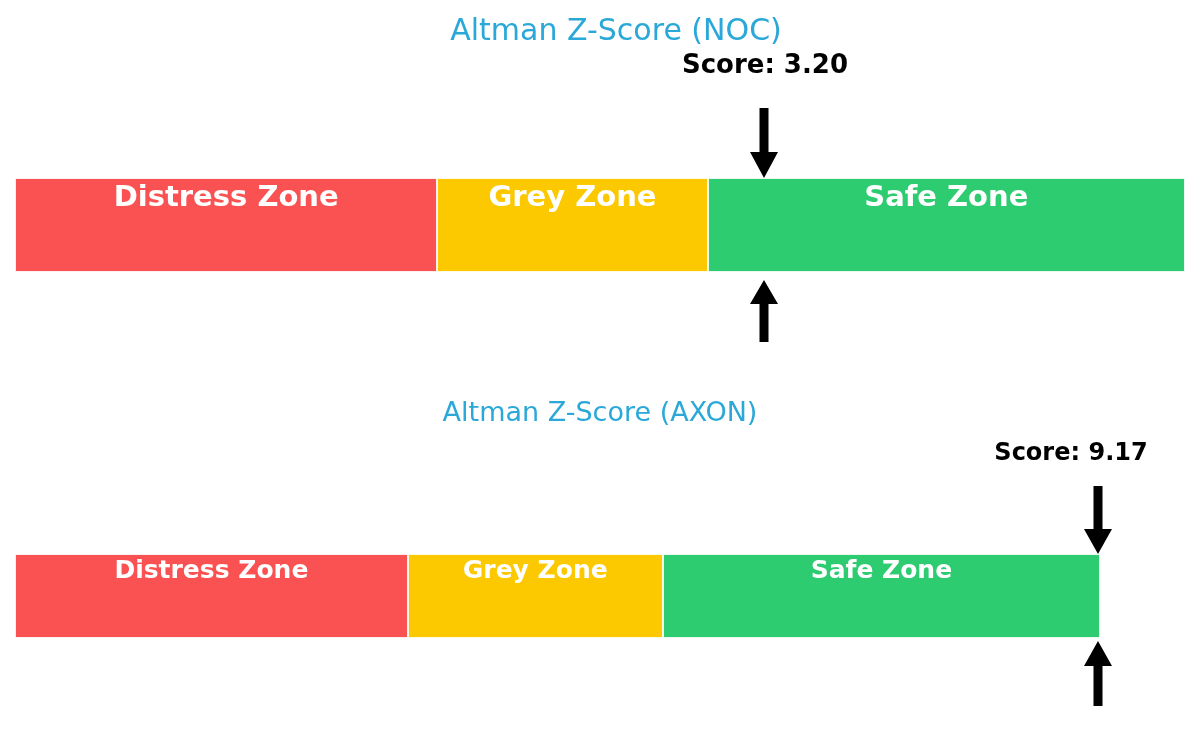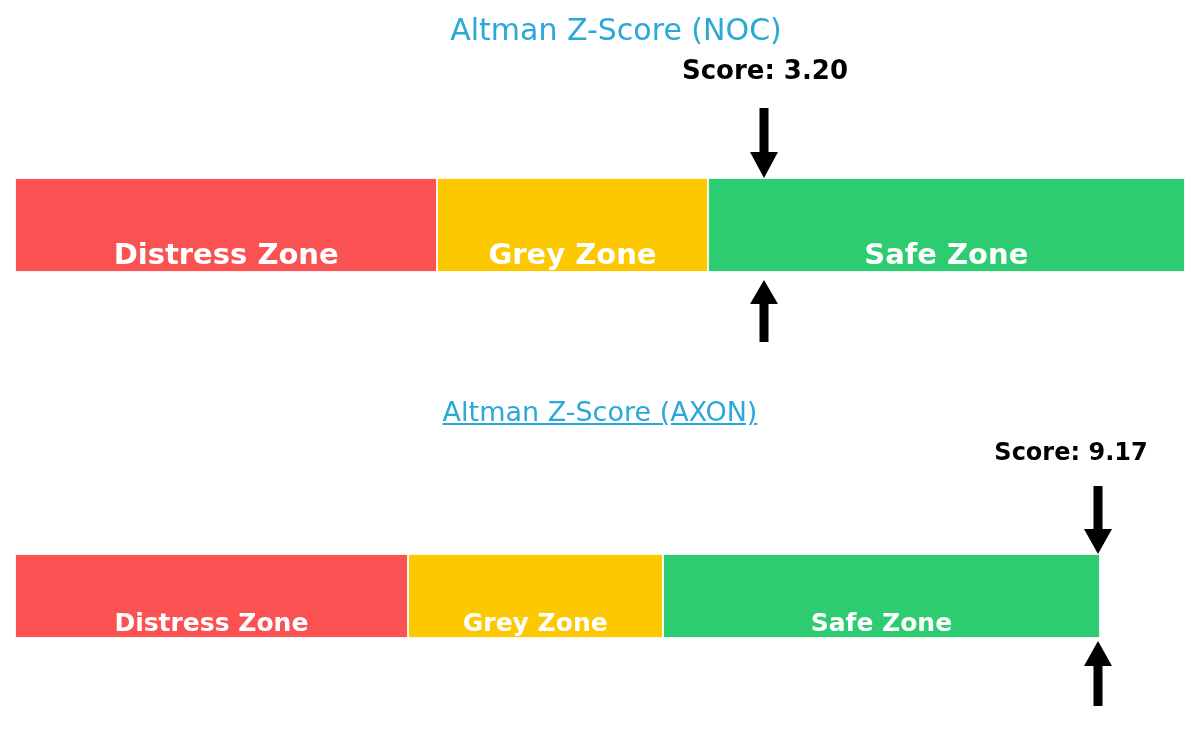--- a/index.html
+++ b/index.html
@@ -28,45 +28,45 @@
     position: absolute;
     left: 0;
     width: 1200px;
     text-align: center;
     color: #2aa8d8;
     font-family: "DejaVu Sans", sans-serif;
     font-weight: 400;
     white-space: nowrap;
   }
   #gauge-noc  .chart-title { top: 12px; font-size: 30px; margin-left: 16px; }
-  #gauge-axon .chart-title { top: 23px; font-size: 27px; text-decoration: underline; }
+  #gauge-axon .chart-title { top: 23px; font-size: 27px; }
 
   .score-label {
     position: absolute;
     color: #000000;
     font-family: "DejaVu Sans", sans-serif;
     font-weight: bold;
     white-space: nowrap;
     transform: translateX(-50%);
   }
-  #gauge-noc  .score-label { top: 55px; font-size: 26px; }
+  #gauge-noc  .score-label { top: 49px; font-size: 26px; }
   #gauge-axon .score-label { top: 65px; font-size: 24px; }
 
   .zone-bar {
     position: absolute;
     display: flex;
     flex-direction: row;
     align-items: stretch;
   }
   #gauge-noc  .zone-bar { left: 15px; top: 178px; width: 1170px; height: 94px; }
   #gauge-axon .zone-bar { left: 15px; top: 181px; width: 1085px; height: 84px; }
 
   .zone {
     display: flex;
-    align-items: flex-end;
+    align-items: flex-start;
     justify-content: center;
     color: #ffffff;
     font-family: "DejaVu Sans", sans-serif;
     font-weight: bold;
     white-space: nowrap;
     box-sizing: border-box;
     border: 1px solid rgba(255,255,255,0.9);
   }
   #gauge-noc  .zone { font-size: 29px; }
   #gauge-axon .zone { font-size: 25px; }

